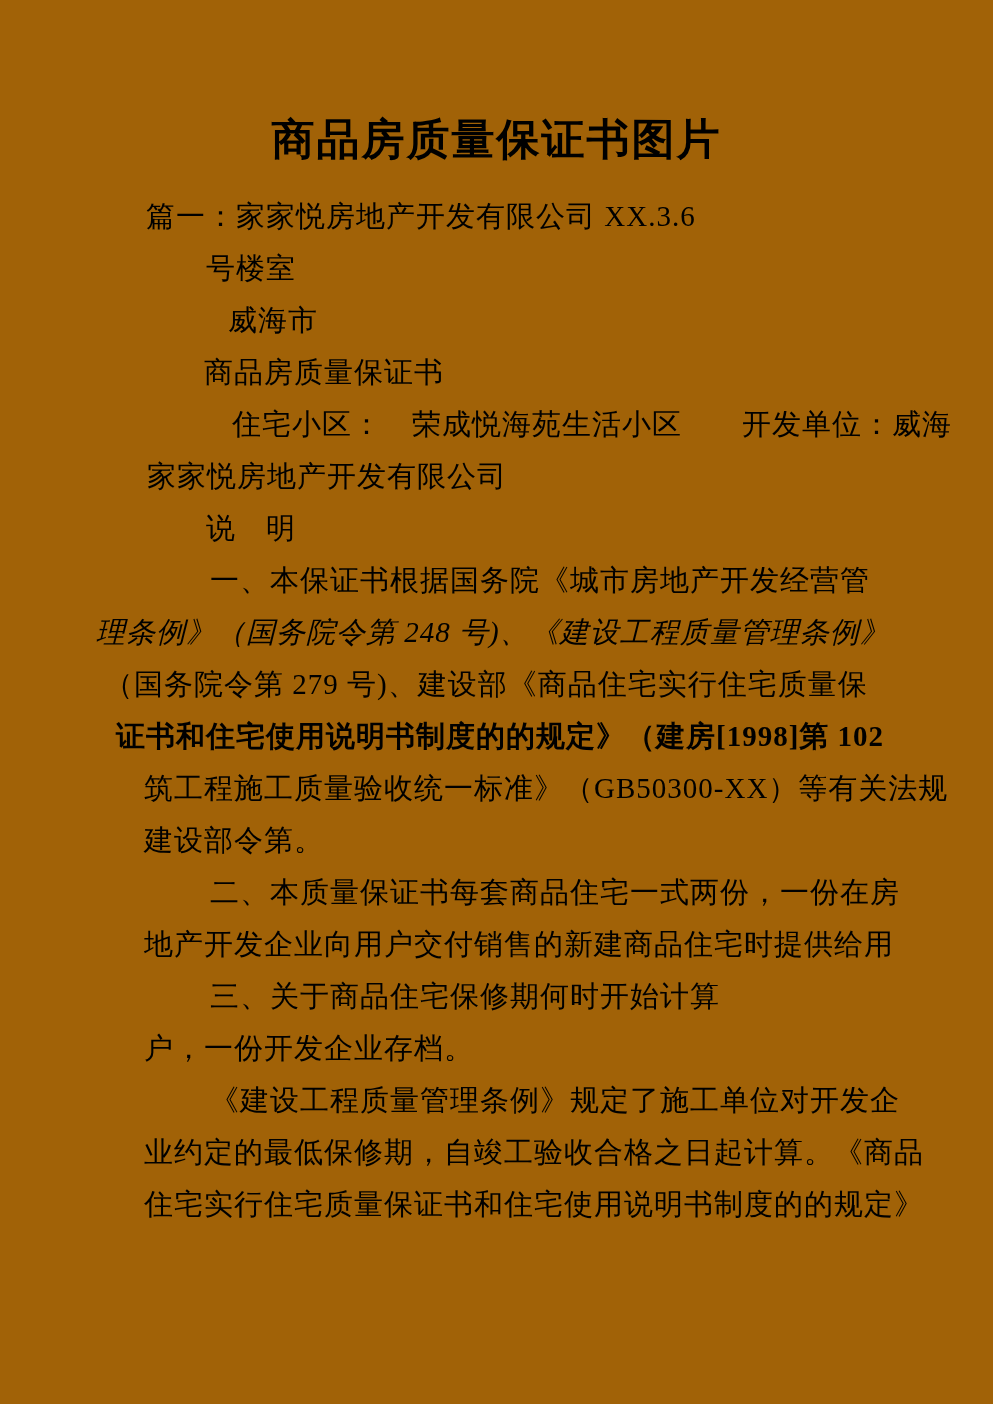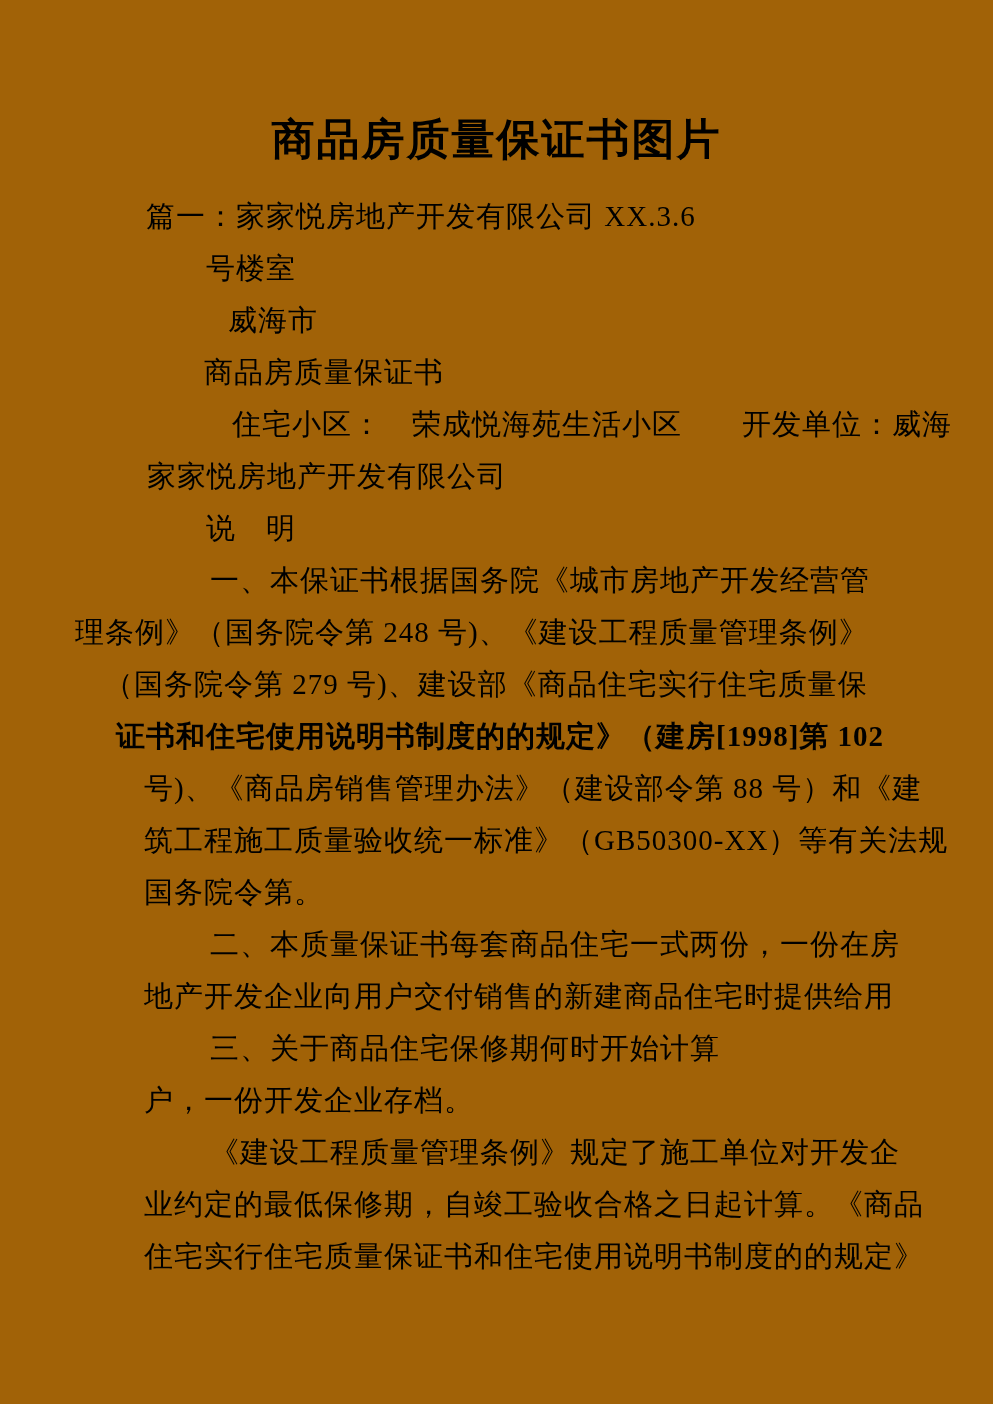--- a/index.html
+++ b/index.html
@@ -49,26 +49,25 @@
   <h1 class="doc-title">商品房质量保证书图片</h1>
   <div class="doc-body">
       <div class="doc-line" style="padding-left: 146px;">篇一：家家悦房地产开发有限公司 XX.3.6</div>
       <div class="doc-line" style="padding-left: 206px;">号楼室</div>
       <div class="doc-line" style="padding-left: 228px;">威海市</div>
       <div class="doc-line" style="padding-left: 204px;">商品房质量保证书</div>
       <div class="doc-line" style="padding-left: 232px;">住宅小区：　荣成悦海苑生活小区　　开发单位：威海</div>
       <div class="doc-line" style="padding-left: 147px;">家家悦房地产开发有限公司</div>
       <div class="doc-line" style="padding-left: 206px;">说　明</div>
       <div class="doc-line" style="padding-left: 210px;">一、本保证书根据国务院《城市房地产开发经营管</div>
-      <div class="doc-line" style="padding-left: 75px;">理条例》（国务院令第 248 号)、《建设工程质量管理条例》</div>
+      <div class="doc-line" style="padding-left: 96px; font-style: italic;">理条例》（国务院令第 248 号)、《建设工程质量管理条例》</div>
       <div class="doc-line" style="padding-left: 104px;">（国务院令第 279 号)、建设部《商品住宅实行住宅质量保</div>
       <div class="doc-line" style="padding-left: 116px; font-weight: bold;">证书和住宅使用说明书制度的的规定》（建房[1998]第 102</div>
-      <div class="doc-line" style="padding-left: 144px;">号)、《商品房销售管理办法》（建设部令第 88 号）和《建</div>
       <div class="doc-line" style="padding-left: 144px;">筑工程施工质量验收统一标准》（GB50300-XX）等有关法规</div>
-      <div class="doc-line" style="padding-left: 144px;">国务院令第。</div>
+      <div class="doc-line" style="padding-left: 144px;">建设部令第。</div>
       <div class="doc-line" style="padding-left: 210px;">二、本质量保证书每套商品住宅一式两份，一份在房</div>
       <div class="doc-line" style="padding-left: 144px;">地产开发企业向用户交付销售的新建商品住宅时提供给用</div>
       <div class="doc-line" style="padding-left: 210px;">三、关于商品住宅保修期何时开始计算</div>
       <div class="doc-line" style="padding-left: 144px;">户，一份开发企业存档。</div>
       <div class="doc-line" style="padding-left: 210px;">《建设工程质量管理条例》规定了施工单位对开发企</div>
       <div class="doc-line" style="padding-left: 144px;">业约定的最低保修期，自竣工验收合格之日起计算。《商品</div>
       <div class="doc-line" style="padding-left: 144px;">住宅实行住宅质量保证书和住宅使用说明书制度的的规定》</div>
     </div>
 </div>
 

